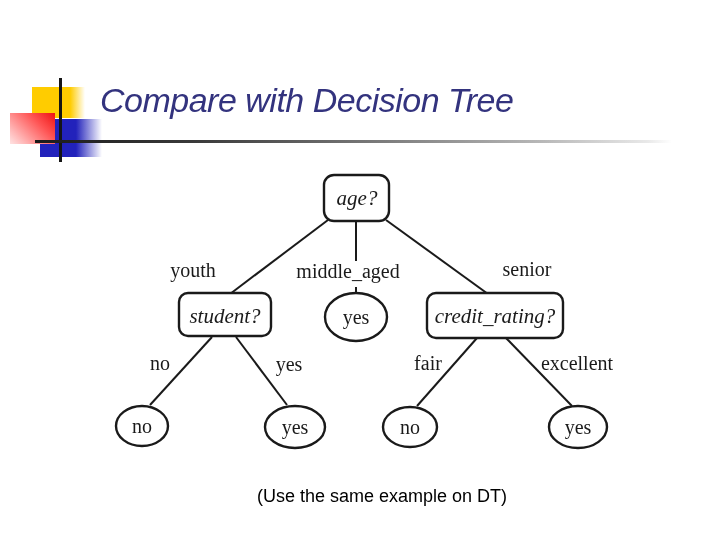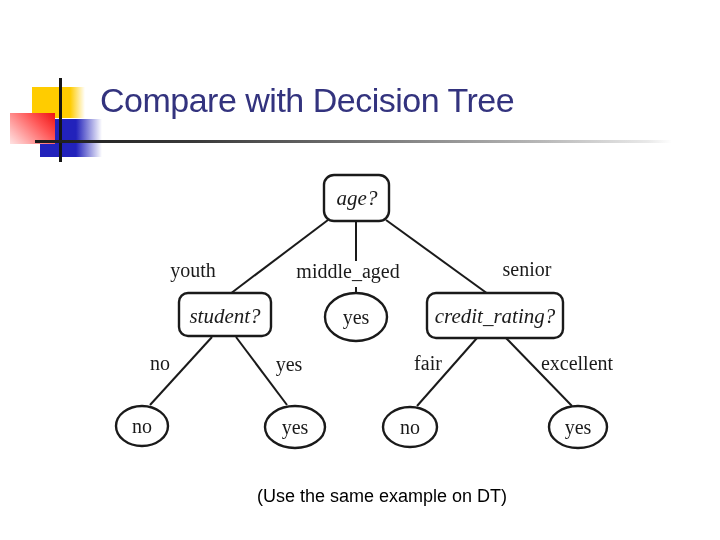--- a/index.html
+++ b/index.html
@@ -32,20 +32,21 @@
     left:35px;top:140px;width:637px;height:3px;
     background:linear-gradient(to right,#1a1a1a 0%,#3a3a3a 25%,#7d7d7d 55%,#b9b9b9 80%,#e8e8e8 96%,rgba(255,255,255,0) 100%);
   }
   
   .slide-title{
     position:absolute;left:100px;top:83px;
     font-size:34px;line-height:1.0;
     letter-spacing:-0.5px;
     color:#33337e;
     white-space:nowrap;
+    font-style:italic;
   }
   
   .tree-svg{position:absolute;left:0;top:0;}
   .tree-svg .shape{fill:#ffffff;stroke:#1a1a1a;stroke-width:2.4;}
   .tree-svg .edge{stroke:#1a1a1a;stroke-width:2;fill:none;}
   .node-text{
     font-family:"Liberation Serif","DejaVu Serif",serif;
     font-style:italic;font-size:21px;fill:#1a1a1a;
     text-anchor:middle;
   }

